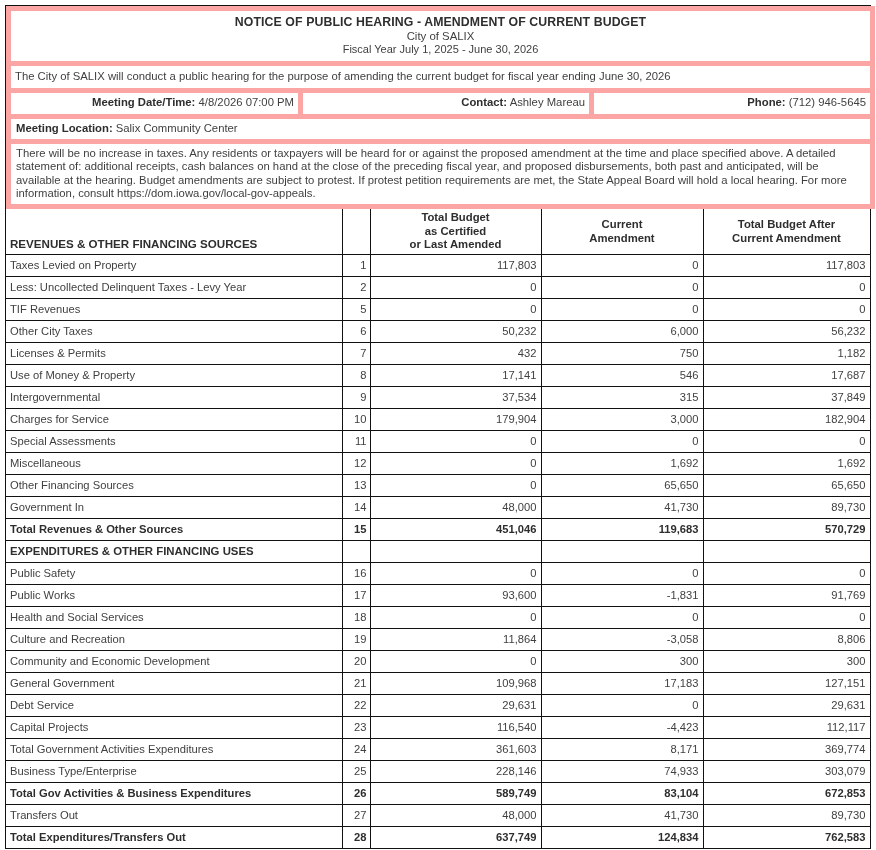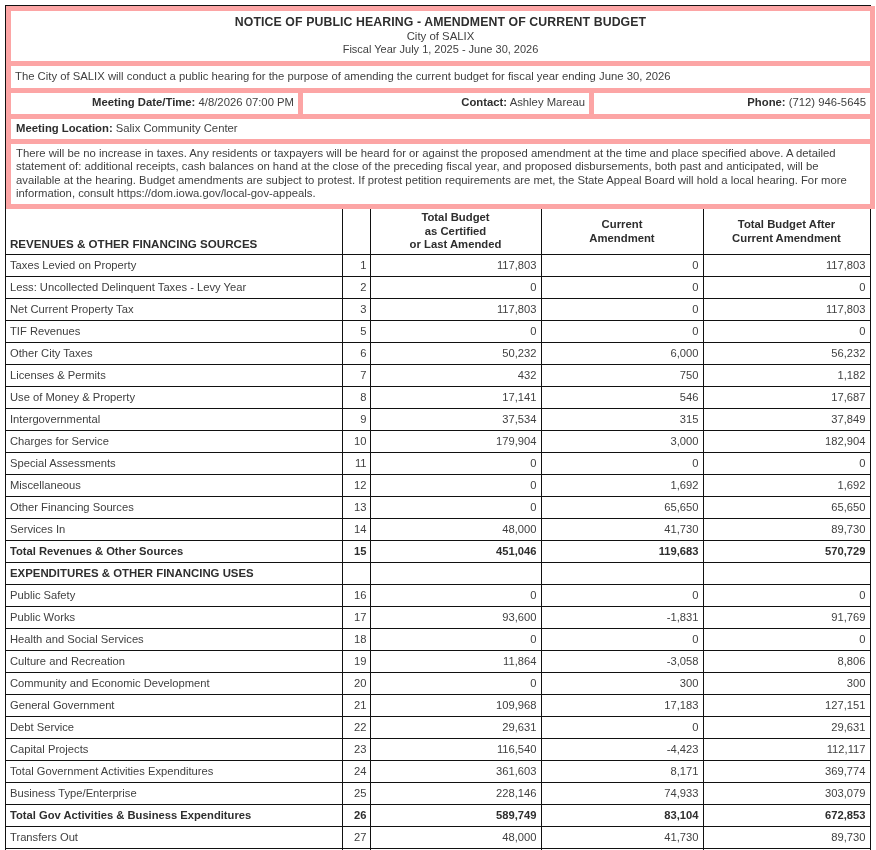--- a/index.html
+++ b/index.html
@@ -199,27 +199,20 @@
           <td class="val">117,803</td>
         </tr>
         <tr>
           <td class="desc">Less: Uncollected Delinquent Taxes - Levy Year</td>
           <td class="ln">2</td>
           <td class="val">0</td>
           <td class="val">0</td>
           <td class="val">0</td>
         </tr>
         <tr>
-          <td class="desc">Net Current Property Tax</td>
-          <td class="ln">3</td>
-          <td class="val">117,803</td>
-          <td class="val">0</td>
-          <td class="val">117,803</td>
-        </tr>
-        <tr>
           <td class="desc">TIF Revenues</td>
           <td class="ln">5</td>
           <td class="val">0</td>
           <td class="val">0</td>
           <td class="val">0</td>
         </tr>
         <tr>
           <td class="desc">Other City Taxes</td>
           <td class="ln">6</td>
           <td class="val">50,232</td>
@@ -269,21 +262,21 @@
           <td class="val">1,692</td>
         </tr>
         <tr>
           <td class="desc">Other Financing Sources</td>
           <td class="ln">13</td>
           <td class="val">0</td>
           <td class="val">65,650</td>
           <td class="val">65,650</td>
         </tr>
         <tr>
-          <td class="desc">Services In</td>
+          <td class="desc">Government In</td>
           <td class="ln">14</td>
           <td class="val">48,000</td>
           <td class="val">41,730</td>
           <td class="val">89,730</td>
         </tr>
         <tr class="bold">
           <td class="desc">Total Revenues &amp; Other Sources</td>
           <td class="ln">15</td>
           <td class="val">451,046</td>
           <td class="val">119,683</td>

